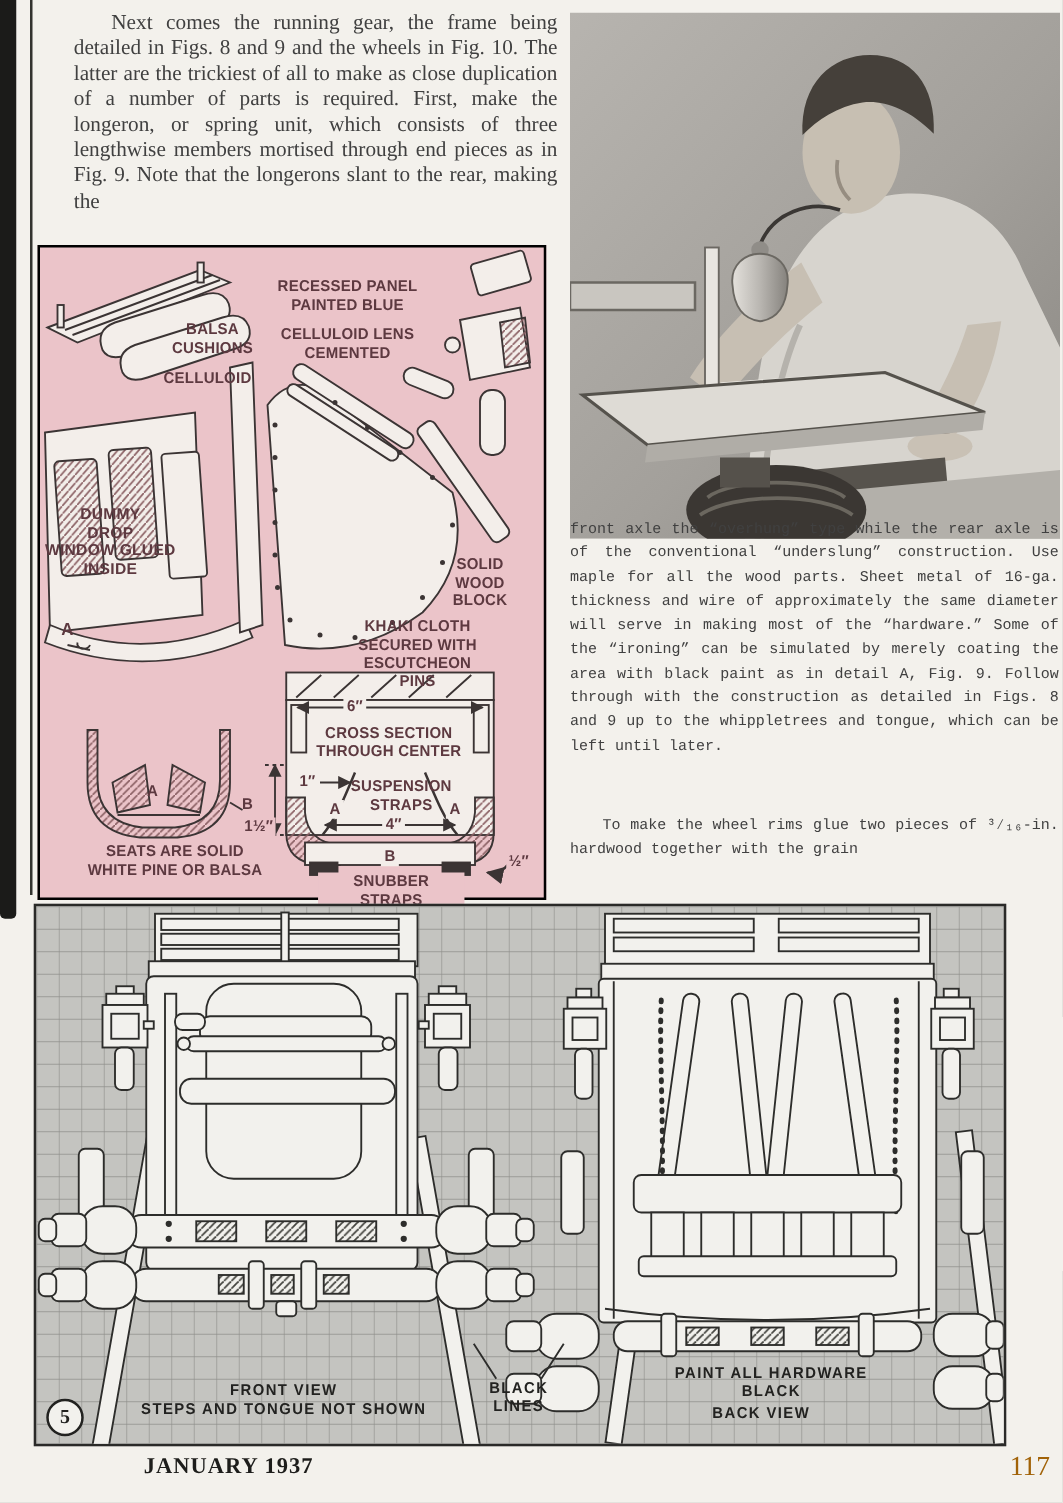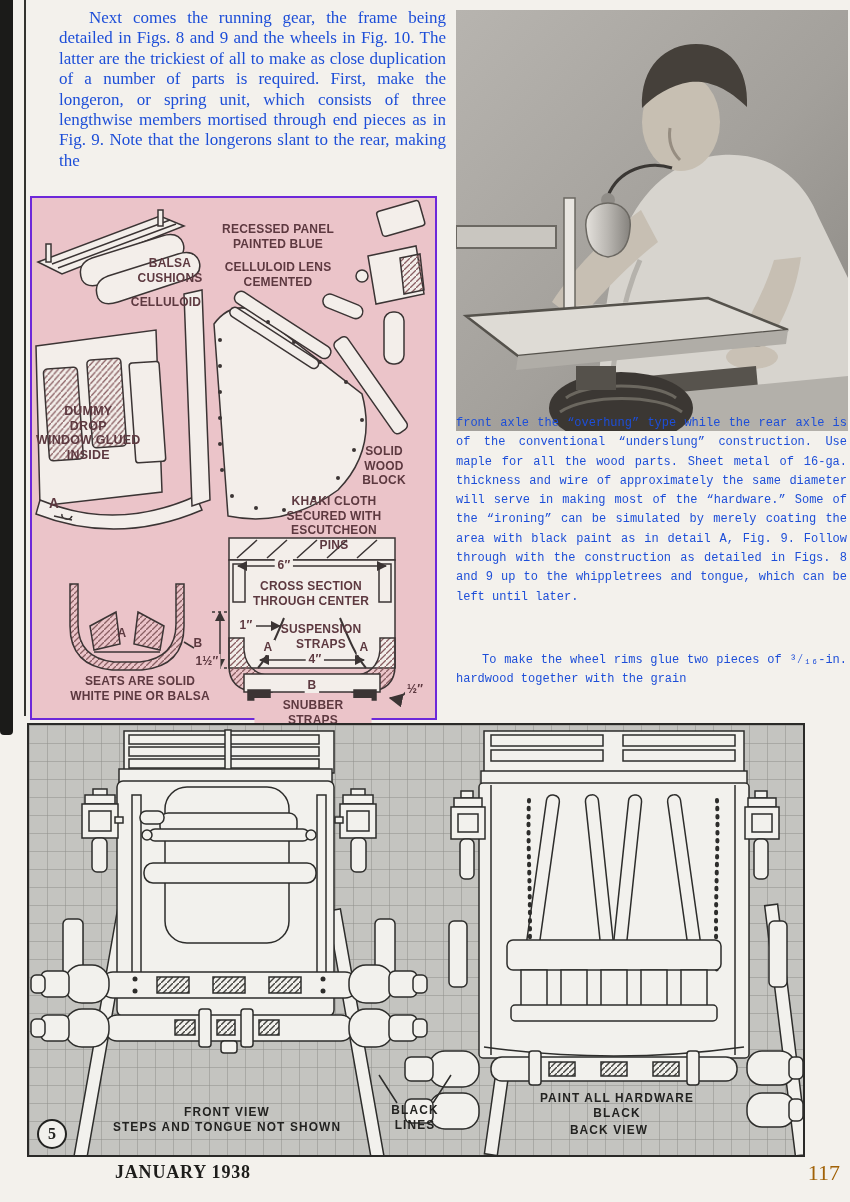--- a/index.html
+++ b/index.html
@@ -4,33 +4,33 @@
 <style>
   html,body { margin:0; padding:0; background:#d8d6d2; }
   .page { position:relative; width:850px; height:1202px; background:#f3f1ec;
           overflow:hidden; font-family:"Liberation Serif", serif; }
 
   
   .leftbar  { position:absolute; left:0; top:0; width:13px; height:735px; background:#1b1b19; border-radius:0 0 4px 4px; }
   .leftrule { position:absolute; left:24px; top:0; width:2px; height:716px; background:#33332f; }
 
   
-  .bodytext { color:#1d4ed8; text-align:justify; }
+  .bodytext { color:#404040; text-align:justify; }
   .col-left  { position:absolute; left:59px;  top:8px;  width:387px; font-size:17px;   line-height:20.4px; }
   .col-left p { margin:0; text-indent:30px; }
   .col-right { position:absolute; left:456px; top:414px; width:391px; font-size:12px; line-height:19.3px;font-family:Liberation Mono, monospace; }
   .col-right p { margin:0; }
   .col-right p.indent { text-indent:26px;margin-top:44px; }
 
   
   .photo { position:absolute; left:456px; top:10px; width:392px; height:421px; }
 
   
   .pink-panel { position:absolute; left:30px; top:196px; width:407px; height:524px;
-                background:#ebc4c9; border:2px solid #6d28d9; box-sizing:border-box; }
+                background:#ebc4c9; border:2px solid #000000; box-sizing:border-box; }
   .pink-panel svg { position:absolute; left:0; top:0; }
   .plabel { position:absolute; font-family:"Liberation Sans", sans-serif; font-weight:700;
             font-size:12.5px; line-height:14.5px; color:#5d3940; text-align:center;
             white-space:pre-line; letter-spacing:.2px; transform:translateX(-50%) scaleX(.96); }
   .plabel.leftal { transform:none; text-align:left; }
   .plabel.big { font-size:14px; }
   .plabel.bgw { background:#f3eeea; padding:0 3px; }
   .plabel.bgp { background:#ebc4c9; padding:0 2px; }
 
   
@@ -370,16 +370,16 @@
 
     <div class="dlabel" style="left:198px; top:380px;">FRONT VIEW
 STEPS AND TONGUE NOT SHOWN</div>
     <div class="dlabel" style="left:386px; top:378px;">BLACK
 LINES</div>
     <div class="dlabel" style="left:588px; top:366px;">PAINT ALL HARDWARE BLACK</div>
     <div class="dlabel" style="left:580px; top:398px;">BACK VIEW</div>
     <div class="fig-num">5</div>
   </div>
 
-  <div class="footer-issue">JANUARY 1938</div>
+  <div class="footer-issue">JANUARY 1937</div>
   <div class="footer-page">117</div>
 
 </div>
 
 </body></html>

